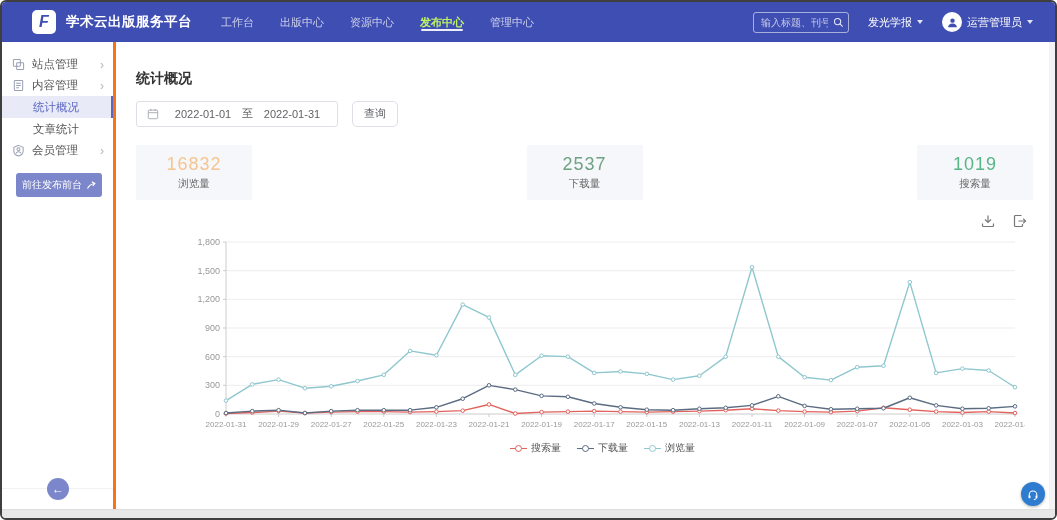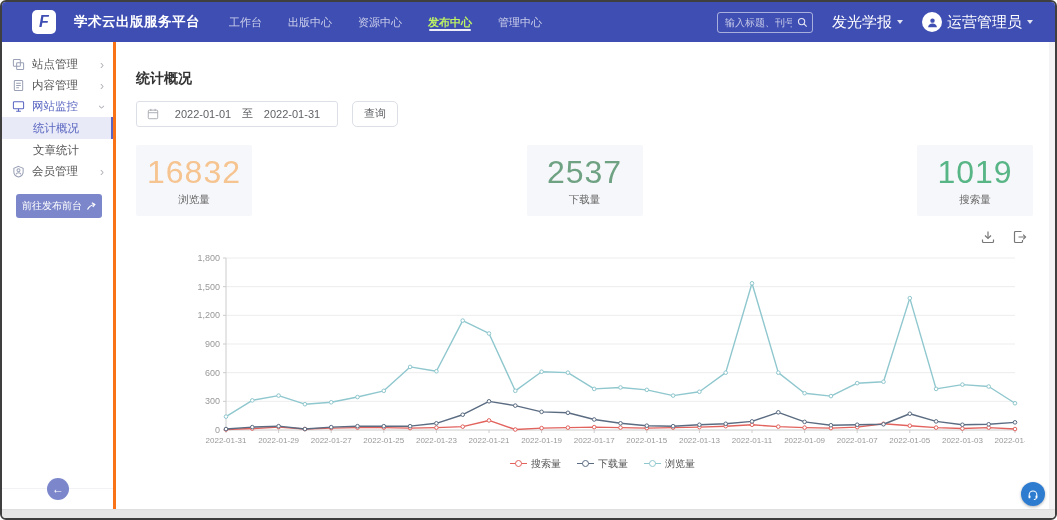--- a/index.html
+++ b/index.html
@@ -1,31 +1,31 @@
 <!DOCTYPE html>
 <html><head>
 <meta charset="utf-8">
 <style>
   html,body{margin:0;padding:0;background:#fff;font-family:"Liberation Sans","DejaVu Sans",sans-serif;}
   .window{position:relative;width:1057px;height:520px;box-sizing:border-box;border:2px solid #3f3f3f;border-radius:6px;overflow:hidden;background:#fff;}
 
   
   .topbar{height:40px;background:#3f4eb3;display:flex;align-items:center;padding:0 22px 0 30px;box-sizing:border-box;}
   .logo{width:24px;height:24px;background:#fff;border-radius:5px;color:#3f4eb3;font-weight:bold;font-style:italic;font-size:16px;display:flex;align-items:center;justify-content:center;flex:0 0 auto;}
-  .app-title{color:#fff;font-size:13.5px;font-weight:bold;margin-left:18px;letter-spacing:.5px;white-space:nowrap;}
+  .app-title{color:#fff;font-size:13.5px;font-weight:bold;margin-left:10px;letter-spacing:.5px;white-space:nowrap;}
   .nav{display:flex;margin-left:16px;height:100%;}
   .nav-item{color:rgba(255,255,255,.72);font-size:11px;display:flex;align-items:center;margin:4px 13px;cursor:pointer;position:relative;white-space:nowrap;}
   .nav-item.active{color:#bef264;font-weight:bold;}
   .nav-item.active::after{content:'';position:absolute;left:1px;right:1px;bottom:7px;height:2px;background:rgba(255,255,255,.9);border-radius:1px;}
   .top-right{margin-left:auto;display:flex;align-items:center;gap:19px;}
   .search-wrap{position:relative;display:flex;align-items:center;}
   .search-input{width:96px;height:21px;background:transparent;border:1px solid rgba(255,255,255,.55);border-radius:3px;color:#fff;font-size:10px;padding:0 20px 0 7px;outline:none;box-sizing:border-box;}
   .search-input::placeholder{color:rgba(255,255,255,.68);}
   .search-icon{position:absolute;right:5px;display:inline-flex;}
-  .dropdown{display:flex;align-items:center;gap:5px;color:#fff;font-size:15px;cursor:pointer;white-space:nowrap;}
+  .dropdown{display:flex;align-items:center;gap:5px;color:#fff;font-size:11px;cursor:pointer;white-space:nowrap;}
   .caret{width:0;height:0;border-left:3.5px solid transparent;border-right:3.5px solid transparent;border-top:4px solid rgba(255,255,255,.85);}
   .avatar{width:20px;height:20px;border-radius:50%;background:#fff;display:flex;align-items:center;justify-content:center;flex:0 0 auto;}
 
   
   .sidebar{position:absolute;top:40px;left:0;bottom:8px;width:114px;background:#fff;border-right:3px solid #f97316;box-sizing:border-box;padding-top:12px;}
   .menu-item{display:flex;align-items:center;height:21px;padding:0 9px 0 10px;font-size:11.5px;color:#555;cursor:pointer;}
   .mi-icon{width:13px;height:13px;margin-right:7px;display:inline-flex;color:#9aa0b5;flex:0 0 auto;}
   .menu-item.expanded,.menu-item.expanded .mi-icon{color:#5a66c1;}
   .mi-chevron{margin-left:auto;color:#b4b4bc;font-size:12px;line-height:1;display:inline-block;}
   .mi-chevron.down{transform:rotate(90deg);}
@@ -39,21 +39,21 @@
   .main{position:absolute;top:40px;left:114px;right:0;bottom:8px;background:#fff;padding:16px 22px 0 20px;box-sizing:border-box;overflow:hidden;}
   .page-title{font-size:14px;font-weight:bold;color:#333;}
   .filter-row{margin-top:13px;display:flex;gap:14px;align-items:center;}
   .date-range{display:flex;align-items:center;border:1px solid #dcdfe6;border-radius:3px;height:26px;padding:0 10px;font-size:11px;color:#606266;box-sizing:border-box;background:#fff;cursor:pointer;}
   .cal-icon{margin-right:9px;color:#a8abb2;display:inline-flex;}
   .date-value{width:70px;text-align:center;}
   .date-sep{margin:0 4px;color:#606266;}
   .query-btn{height:26px;padding:0 11px;border:1px solid #dcdfe6;background:#fff;border-radius:5px;font-size:11px;color:#606266;cursor:pointer;}
   .stats-row{margin-top:18px;display:flex;justify-content:space-between;}
   .stat-card{background:#f6f7fa;border-radius:2px;min-width:116px;padding:10px 10px 9px;text-align:center;box-sizing:border-box;}
-  .stat-value{font-size:32px;letter-spacing:1px;line-height:1.1;white-space:nowrap;}
+  .stat-value{font-size:18px;letter-spacing:1px;line-height:1.1;white-space:nowrap;}
   .stat-label{margin-top:3px;font-size:10.5px;color:#666;}
   .tools-row{margin-top:14px;display:flex;justify-content:flex-end;gap:18px;padding-right:6px;}
   .tool-icon{color:#777;cursor:pointer;display:inline-flex;}
   .chart-block{margin-top:6px;margin-left:44px;width:845px;}
   #chart-legend{display:flex;justify-content:center;gap:16px;margin-top:3px;font-size:10px;color:#555;}
   .legend-item{display:inline-flex;align-items:center;gap:4px;cursor:pointer;}
   .legend-marker{position:relative;width:17px;height:8px;display:inline-block;}
   .legend-marker::before{content:'';position:absolute;left:0;right:0;top:3.5px;height:1px;background:currentColor;}
   .legend-marker::after{content:'';position:absolute;left:5px;top:.5px;width:5px;height:5px;border:1px solid currentColor;border-radius:50%;background:#fff;box-sizing:content-box;}
   .h-scrollbar{position:absolute;left:0;right:0;bottom:0;height:8px;background:#e7e7e7;border-top:1px solid #dedede;}
@@ -119,31 +119,20 @@
       <span class="mi-icon">
         <svg width="13" height="13" viewBox="0 0 14 14" fill="none" stroke="currentColor" stroke-width="1.1">
             <rect x="2.5" y="1.5" width="9" height="11" rx="1"></rect>
             <line x1="4.5" y1="4.5" x2="9.5" y2="4.5"></line>
             <line x1="4.5" y1="7" x2="9.5" y2="7"></line>
             <line x1="4.5" y1="9.5" x2="7.5" y2="9.5"></line>
           </svg>
       </span>
       <span class="mi-label">内容管理</span>
       <span class="mi-chevron">›</span>
-    </div>
-    <div class="menu-item expanded">
-      <span class="mi-icon">
-        <svg width="13" height="13" viewBox="0 0 14 14" fill="none" stroke="currentColor" stroke-width="1.1">
-            <rect x="1.5" y="2" width="11" height="7.5" rx="1"></rect>
-            <line x1="7" y1="9.5" x2="7" y2="12"></line>
-            <line x1="4.5" y1="12" x2="9.5" y2="12"></line>
-          </svg>
-      </span>
-      <span class="mi-label">网站监控</span>
-      <span class="mi-chevron down">›</span>
     </div>
     <div class="sub-item active">
       <span>统计概况</span>
     </div>
     <div class="sub-item">
       <span>文章统计</span>
     </div>
     <div class="menu-item">
       <span class="mi-icon">
         <svg width="13" height="13" viewBox="0 0 14 14" fill="none" stroke="currentColor" stroke-width="1.1">

